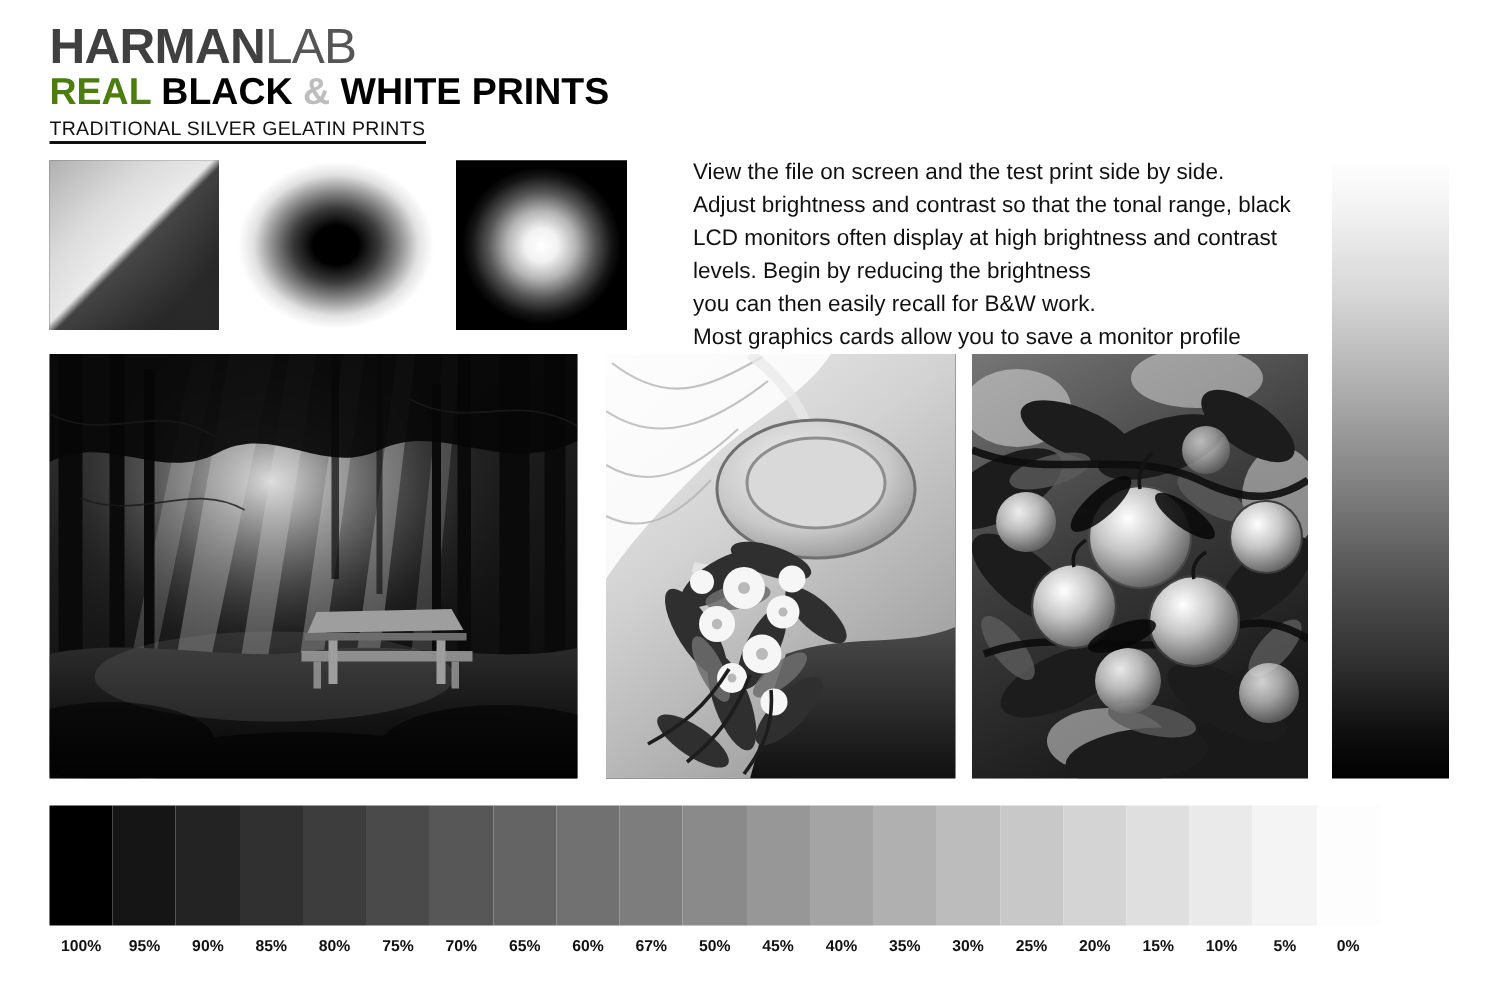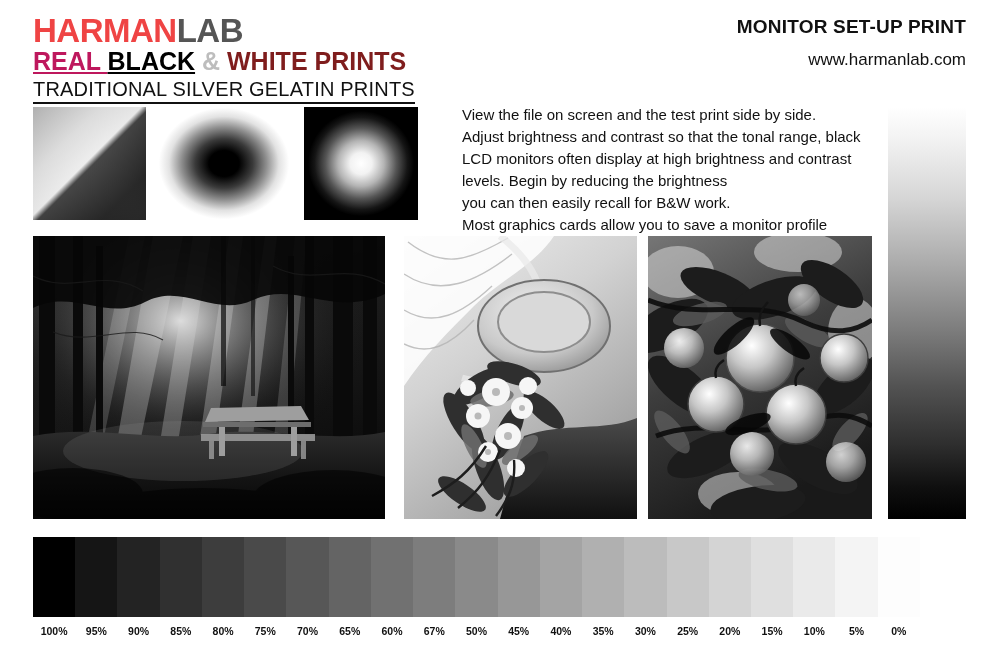--- a/index.html
+++ b/index.html
@@ -29,35 +29,35 @@
     top: 14px;
     width: 430px;
   }
   .brand-line1 {
     font-size: 33px;
     font-weight: bold;
     letter-spacing: -0.5px;
     line-height: 1.0;
     white-space: nowrap;
   }
-  .brand-line1 .harman { color: #ef4444; }
-  .brand-line1 .lab { color: #555; font-weight: bold; }
+  .brand-line1 .harman { color: #404040; }
+  .brand-line1 .lab { color: #555; font-weight: normal; }
   .brand-line2 {
     font-size: 25px;
     font-weight: bold;
     line-height: 1.05;
     margin-top: 1px;
     white-space: nowrap;
   }
-  .brand-line2 .real { color: #be185d; text-decoration: underline; }
-  .brand-line2 .black { color: #000; text-decoration: underline; }
+  .brand-line2 .real { color: #4d7c0f; }
+  .brand-line2 .black { color: #000; }
   .brand-line2 .amp { color: #bdbdbd; font-weight: bold; }
-  .brand-line2 .white { color: #7f1d1d; }
+  .brand-line2 .white { color: #000000; }
   .brand-line3 {
-    font-size: 20px;
+    font-size: 13px;
     color: #111;
     letter-spacing: 0.2px;
     margin-top: 4px;
     padding-bottom: 1px;
     border-bottom: 2px solid #111;
     display: inline-block;
     white-space: nowrap;
   }
 
   .header-right {
@@ -190,24 +190,20 @@
   <div class="brand">
     <div class="brand-line1">
       <span class="harman">HARMAN</span><span class="lab">LAB</span>
     </div>
     <div class="brand-line2">
       <span class="real">REAL </span><span class="black">BLACK</span><span class="amp"> &amp; </span><span class="white">WHITE PRINTS</span>
     </div>
     <div class="brand-line3">TRADITIONAL SILVER GELATIN PRINTS</div>
   </div>
 
-  <div class="header-right">
-    <div class="header-title">MONITOR SET-UP PRINT</div>
-    <div class="header-url">www.harmanlab.com</div>
-  </div>
 </div>
 
 <div class="patch" id="patch-corner">
   <div class="wedge"></div>
 </div>
 <div class="patch" id="patch-black-blob">
   <div class="blob"></div>
 </div>
 <div class="patch" id="patch-white-blob">
   <div class="blob"></div>

